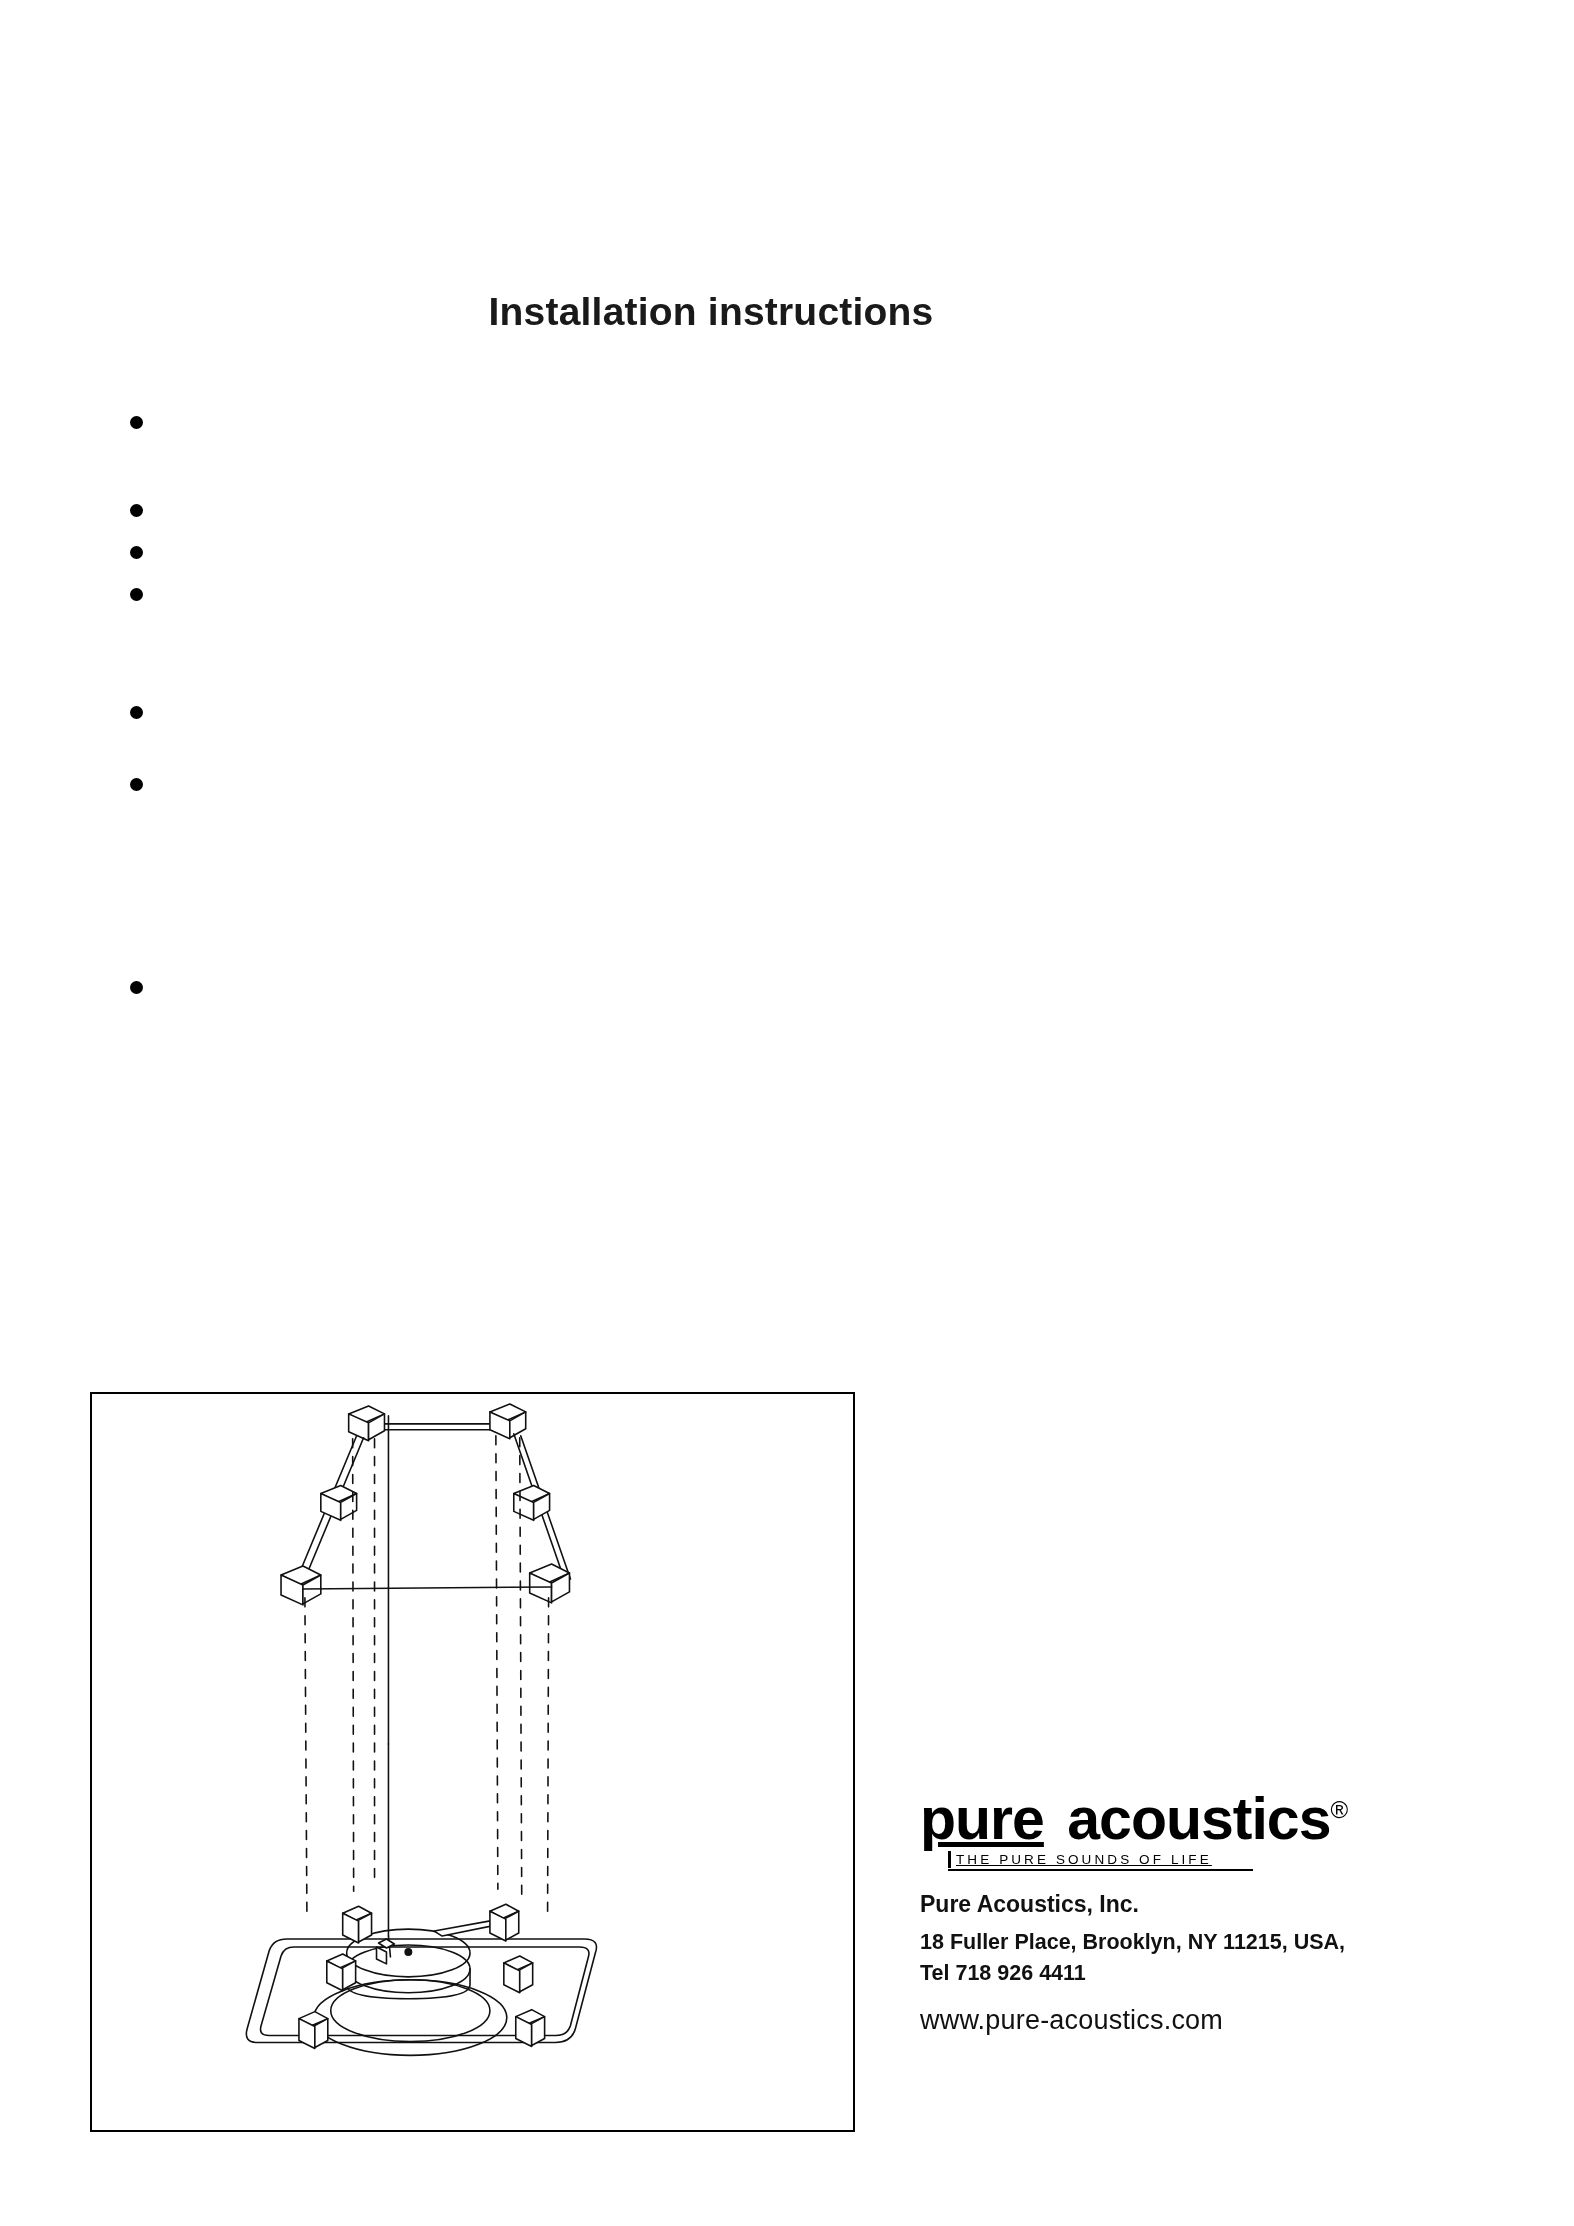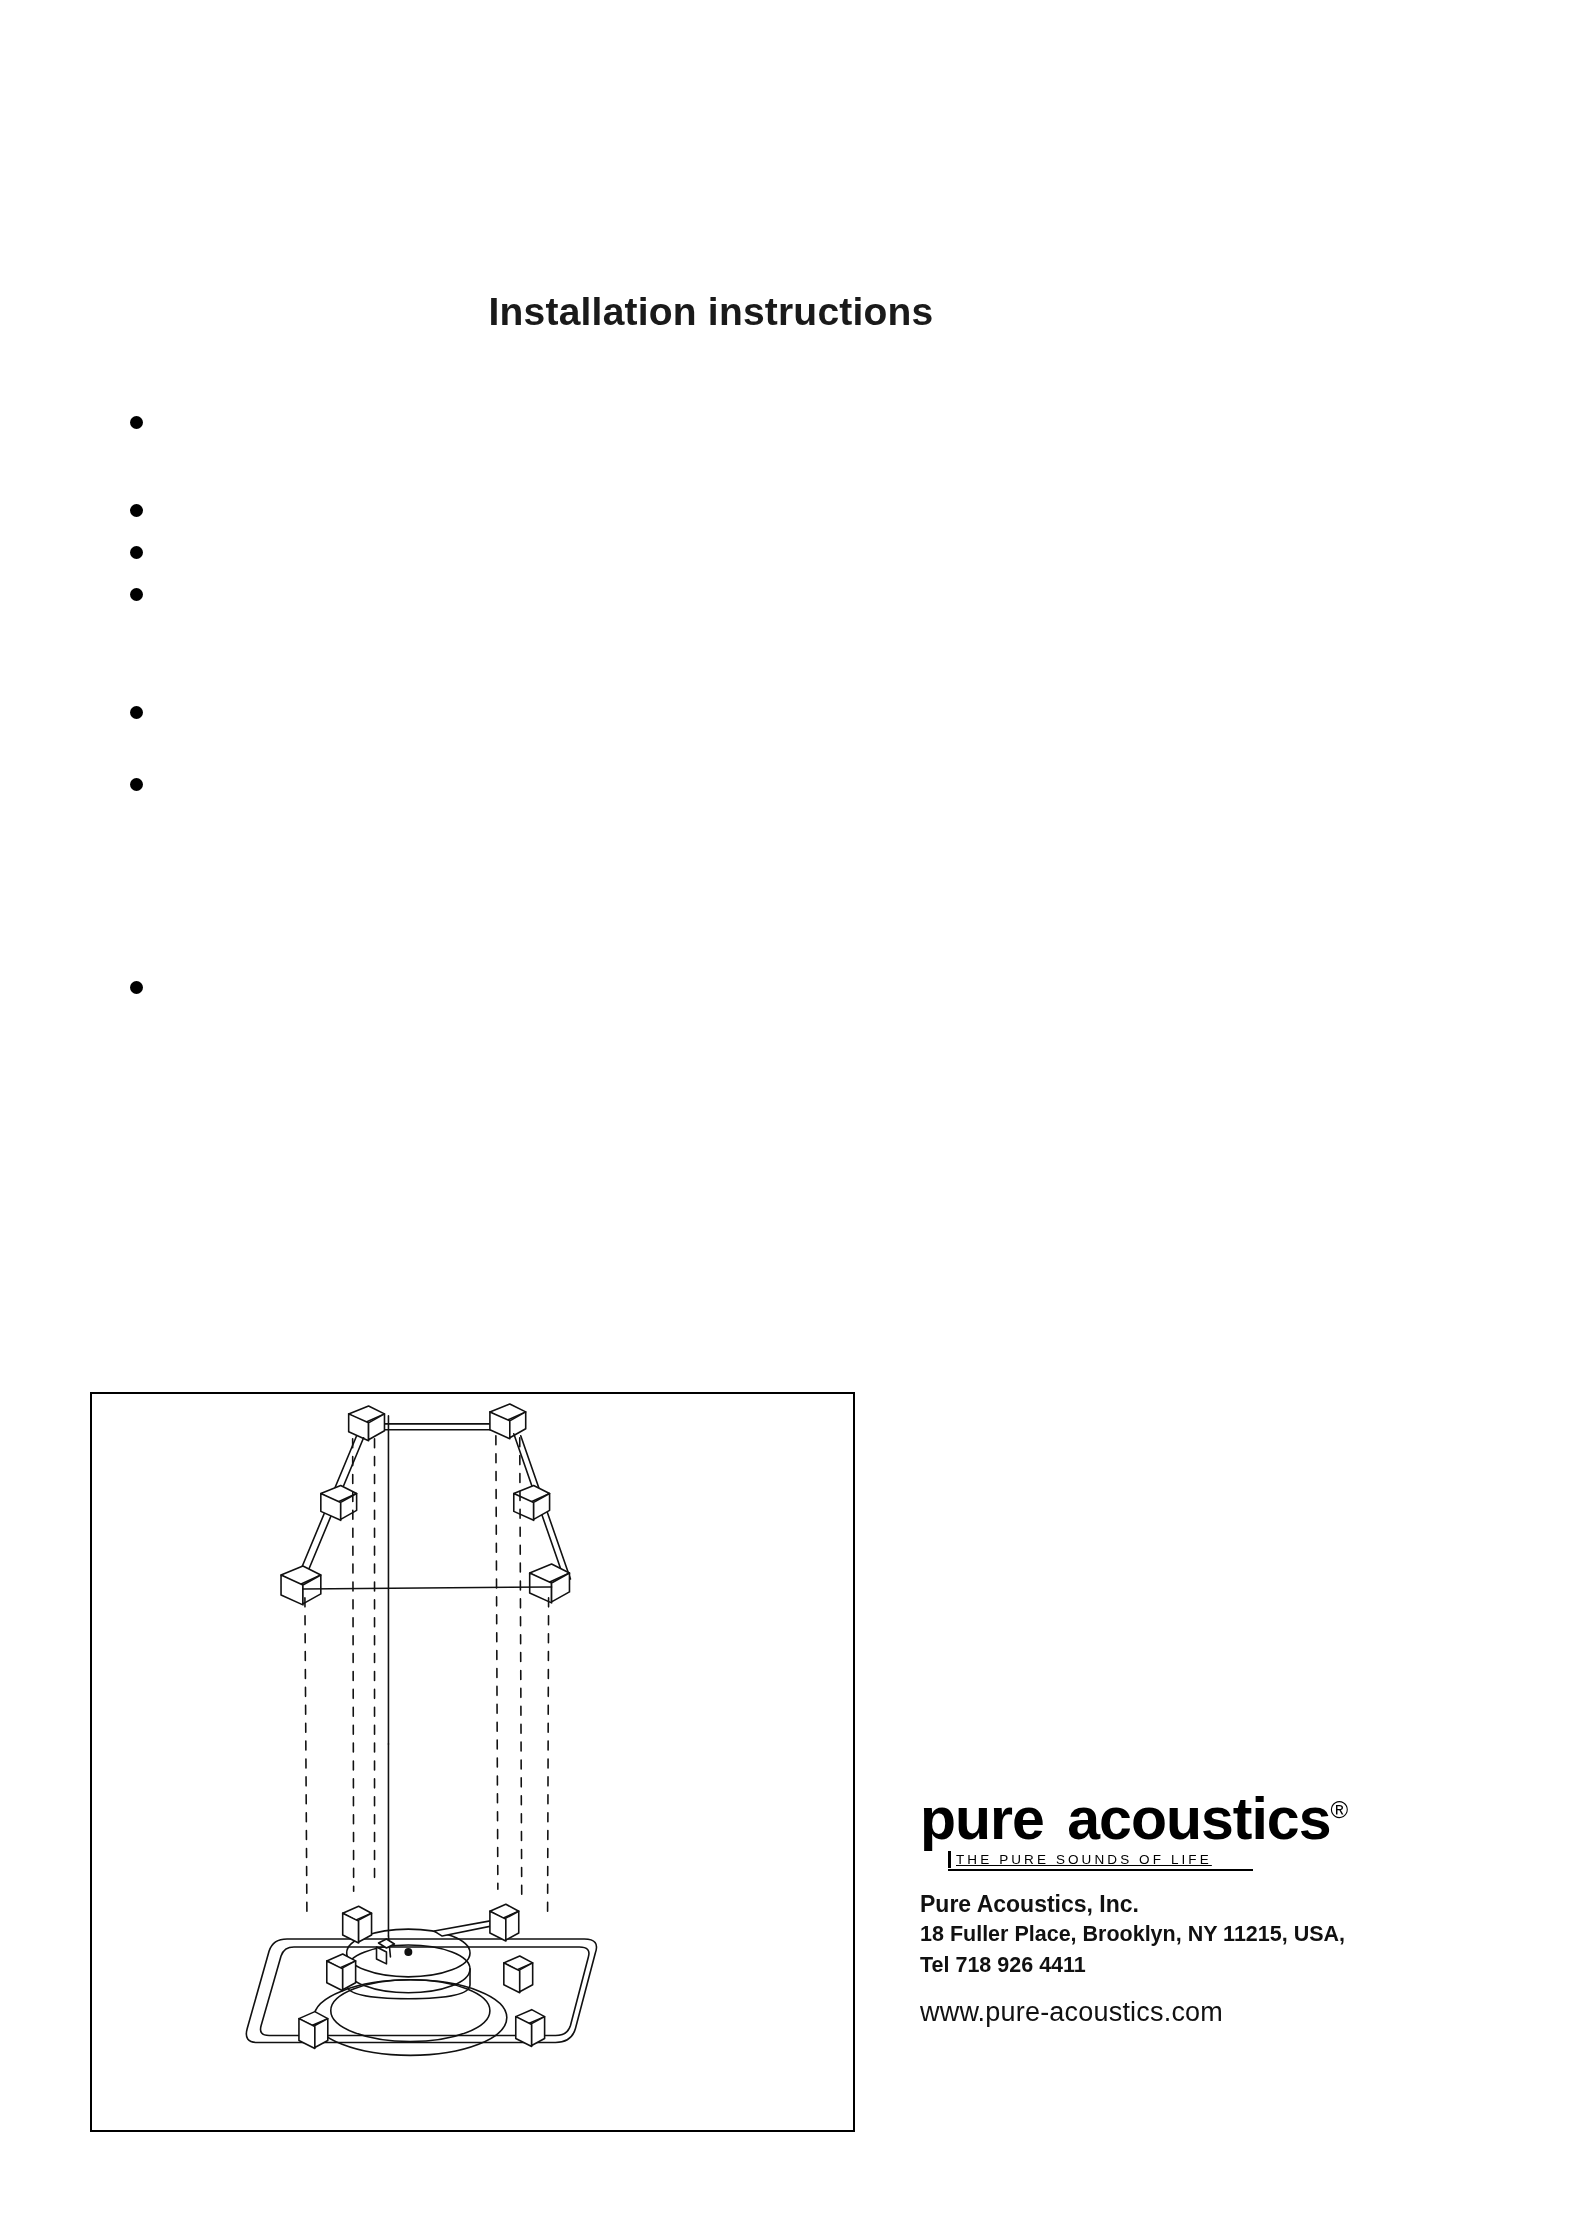--- a/index.html
+++ b/index.html
@@ -89,20 +89,21 @@
   }
   .brand-logo {
     font-size: 59px;
     letter-spacing: -1px;
     color: #000000;
     line-height: 1;
     white-space: nowrap;
   }
   .brand-logo .pure {
     font-weight: bold;
+    text-decoration: underline;
   }
   .brand-logo .acoustics {
     font-weight: bold;
     margin-left: 8px;
   }
   .brand-reg {
     font-size: 24px;
     vertical-align: super;
   }
   .brand-tag-wrap {
@@ -132,21 +133,21 @@
     background: #000000;
   }
 
   .company-name {
     margin-top: 20px;
     font-size: 23px;
     font-weight: bold;
     color: #111111;
   }
   .company-address {
-    margin-top: 1px;
+    margin-top: 9px;
     font-size: 21.5px;
     font-weight: bold;
     line-height: 31px;
     color: #111111;
   }
   .company-web {
     margin-top: 16px;
     font-size: 27px;
     color: #111111;
     letter-spacing: 0.2px;

